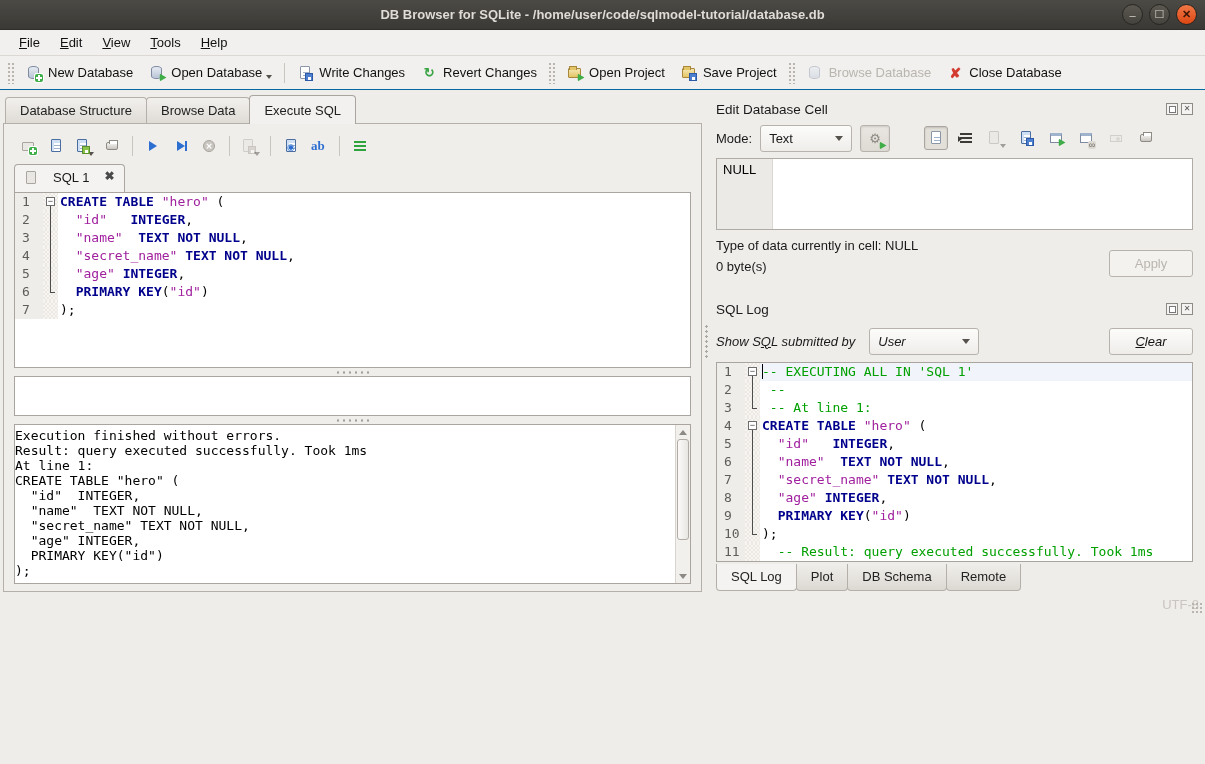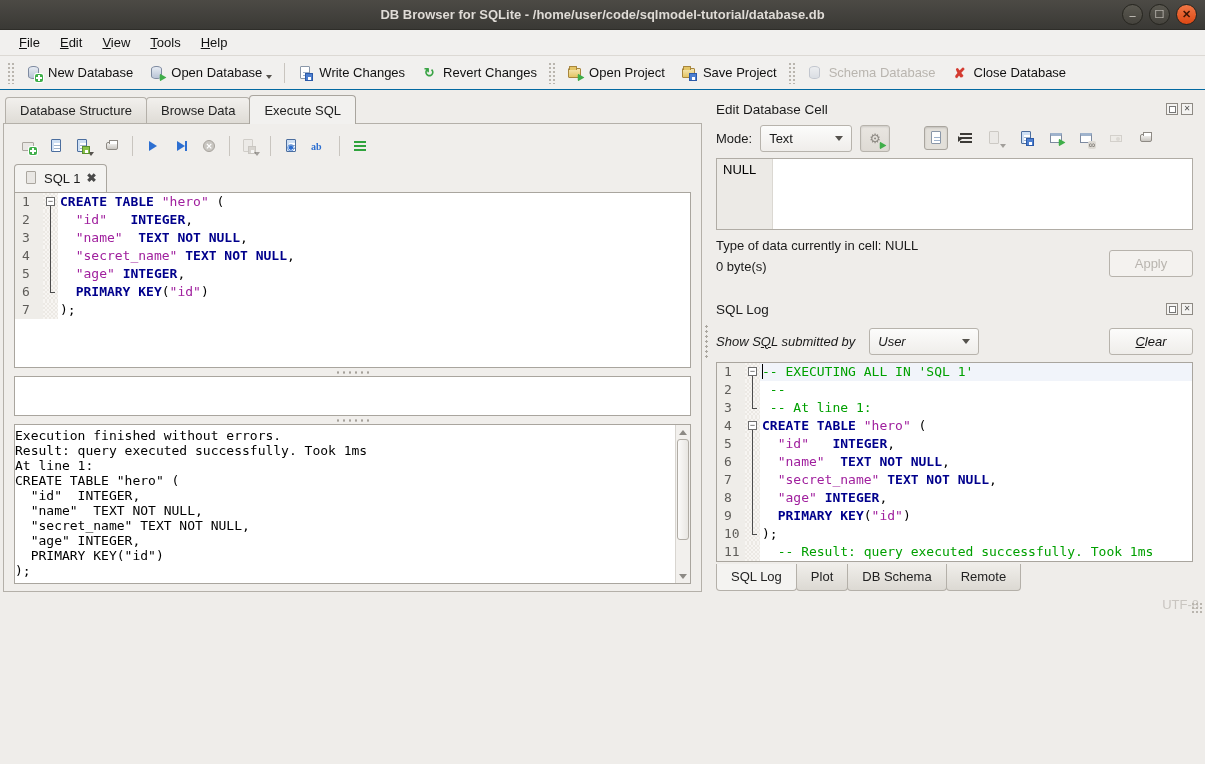--- a/index.html
+++ b/index.html
@@ -46,21 +46,21 @@
   .g-green { color:#3aa445; font-weight:bold; }
   .g-red { color:#d43b30; font-weight:bold; font-size:14px; }
   .g-blue { color:#2d6fd1; }
   .playtri { position:absolute; left:4px; top:3px; width:0; height:0; border-top:5px solid transparent; border-bottom:5px solid transparent; border-left:8px solid #2d6fd1; }
   .playbar { position:absolute; left:12px; top:3px; width:2px; height:10px; background:#2d6fd1; }
   .stopcirc { position:absolute; left:2px; top:2px; width:12px; height:12px; border-radius:50%; background:#c9c6c1; border:1px solid #a7a39d; color:#fff; font-size:8px; line-height:11px; text-align:center; font-weight:bold; }
   .printer { position:absolute; left:2px; top:4px; width:12px; height:8px; background:linear-gradient(#f4f3f1,#c9c6c0); border:1px solid #8e8a84; border-radius:2px; }
   .printer::before { content:''; position:absolute; left:2px; top:-3px; width:7px; height:3px; background:#fff; border:1px solid #8e8a84; border-bottom:none; }
   .fmt-lines { position:absolute; left:2px; top:3px; width:12px; height:10px; background-image:repeating-linear-gradient(#2fa33c 0 2px, transparent 2px 4px); }
   .gear-glyph { color:#8e8a84; font-size:13px; }
-  .ab-icon { font-family:"Liberation Serif", serif; color:#2d6fd1; font-weight:bold; font-size:10px; }
+  .ab-icon { font-family:"Liberation Serif", serif; color:#2d6fd1; font-weight:bold; font-size:13px; }
   .dock-mini { width:12px; height:12px; border:1px solid #8e8a84; background:#f4f3f1; font-size:8px; line-height:10px; text-align:center; color:#555; position:relative; }
   .dock-mini.float::before { content:''; position:absolute; left:2px; top:2px; width:5px; height:5px; border:1px solid #777; background:#fff; }
   .dock-mini.float::after { content:''; position:absolute; right:1px; bottom:1px; width:5px; height:5px; border:1px solid #777; background:#fff; }
 
   
   .main { flex:1; display:flex; min-height:0; }
   .left-pane { width:702px; display:flex; flex-direction:column; flex:none; padding:4px 0 0 3px; }
   .hsplit { width:8px; flex:none; display:flex; align-items:center; justify-content:center; }
   .hsplit i { width:3px; height:34px; background-image:radial-gradient(circle,#aaa69f 1px,transparent 1.3px); background-size:3px 5px; }
   .right-pane { flex:1; display:flex; flex-direction:column; padding:6px 12px 0 6px; min-width:0; }
@@ -71,21 +71,21 @@
   .mtab.active { background:#f2f1ef; padding-top:7px; position:relative; z-index:2; border-color:#a9a59e; }
   .tab-frame { flex:1; border:1px solid #b4b0a9; margin-top:-1px; background:#F0EEEB; display:flex; flex-direction:column; padding:6px 10px 8px; min-height:0; }
 
   
   .sql-toolbar { height:32px; display:flex; align-items:center; gap:4px; flex:none; padding-left:2px; }
   .sbtn { width:24px; height:24px; display:flex; align-items:center; justify-content:center; position:relative; border-radius:3px; }
   .sep { width:1px; height:20px; background:#c9c5bf; margin:0 4px; }
 
   
   .sql-tabbar { height:30px; display:flex; align-items:flex-end; flex:none; }
-  .sql-tab { display:flex; align-items:center; gap:6px; padding:5px 10px 6px; background:#f4f3f1; border:1px solid #aaa69f; border-bottom:none; border-radius:4px 4px 0 0; }
+  .sql-tab { display:flex; gap:15px; padding:5px 10px 6px; background:#f4f3f1; border:1px solid #aaa69f; border-bottom:none; border-radius:4px 4px 0 0; }
   .xclose { color:#4a4a4a; font-size:12px; font-weight:bold; line-height:12px; }
 
   
   .editor-frame { border:1px solid #a9a59e; background:#fff; overflow:hidden; flex:none; }
   .cl { display:flex; height:18px; line-height:18px; font-family:"DejaVu Sans Mono","Liberation Mono",monospace; font-size:13px; }
   .cl.hl { background:#f1f4fa; }
   .ln { width:28px; flex:none; padding-left:7px; background:#EFEDE9; color:#5f5d59; }
   .cl.hl .ln { background:#EFEDE9; }
   .fold { width:15px; flex:none; position:relative; background-color:#f7f5f2; background-image:linear-gradient(45deg,#ecE9e4 25%,transparent 25%,transparent 75%,#ece9e4 75%),linear-gradient(45deg,#ece9e4 25%,transparent 25%,transparent 75%,#ece9e4 75%); background-size:4px 4px; background-position:0 0,2px 2px; }
   .f-mid::before { content:''; position:absolute; left:7px; top:0; bottom:0; border-left:1px solid #4c4c4c; }
@@ -219,21 +219,21 @@
           <span class="folder"></span>
           <span class="floppy"></span>
         </span>
       <span>Save Project</span>
     </div>
     <div class="tb-handle"></div>
     <div class="tb-btn disabled">
       <span class="ic">
           <span class="cyl" style="opacity:.4"></span>
         </span>
-      <span>Schema Database</span>
+      <span>Browse Database</span>
     </div>
     <div class="tb-btn">
       <span class="glyph g-red">✘</span>
       <span>Close Database</span>
     </div>
   </div>
 
   <div class="main">
 
     <div class="left-pane">

